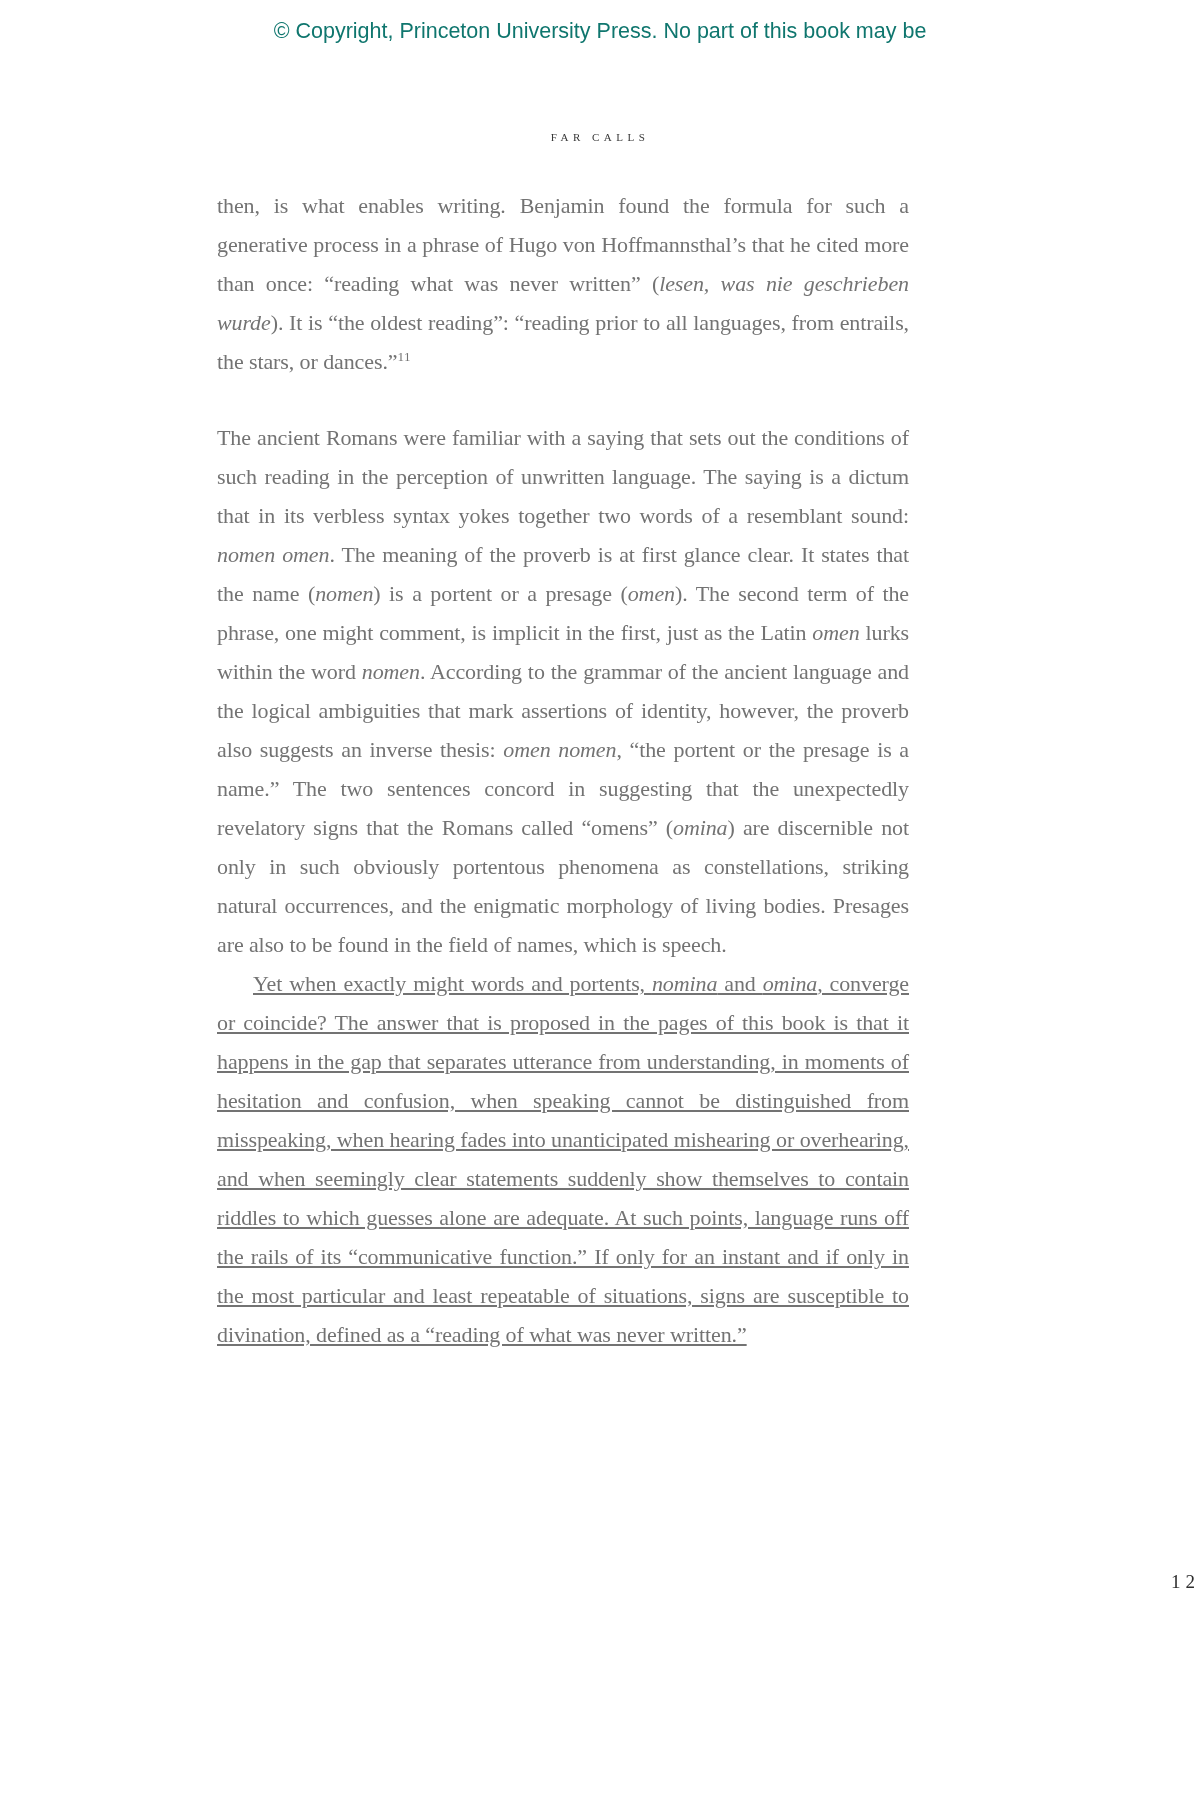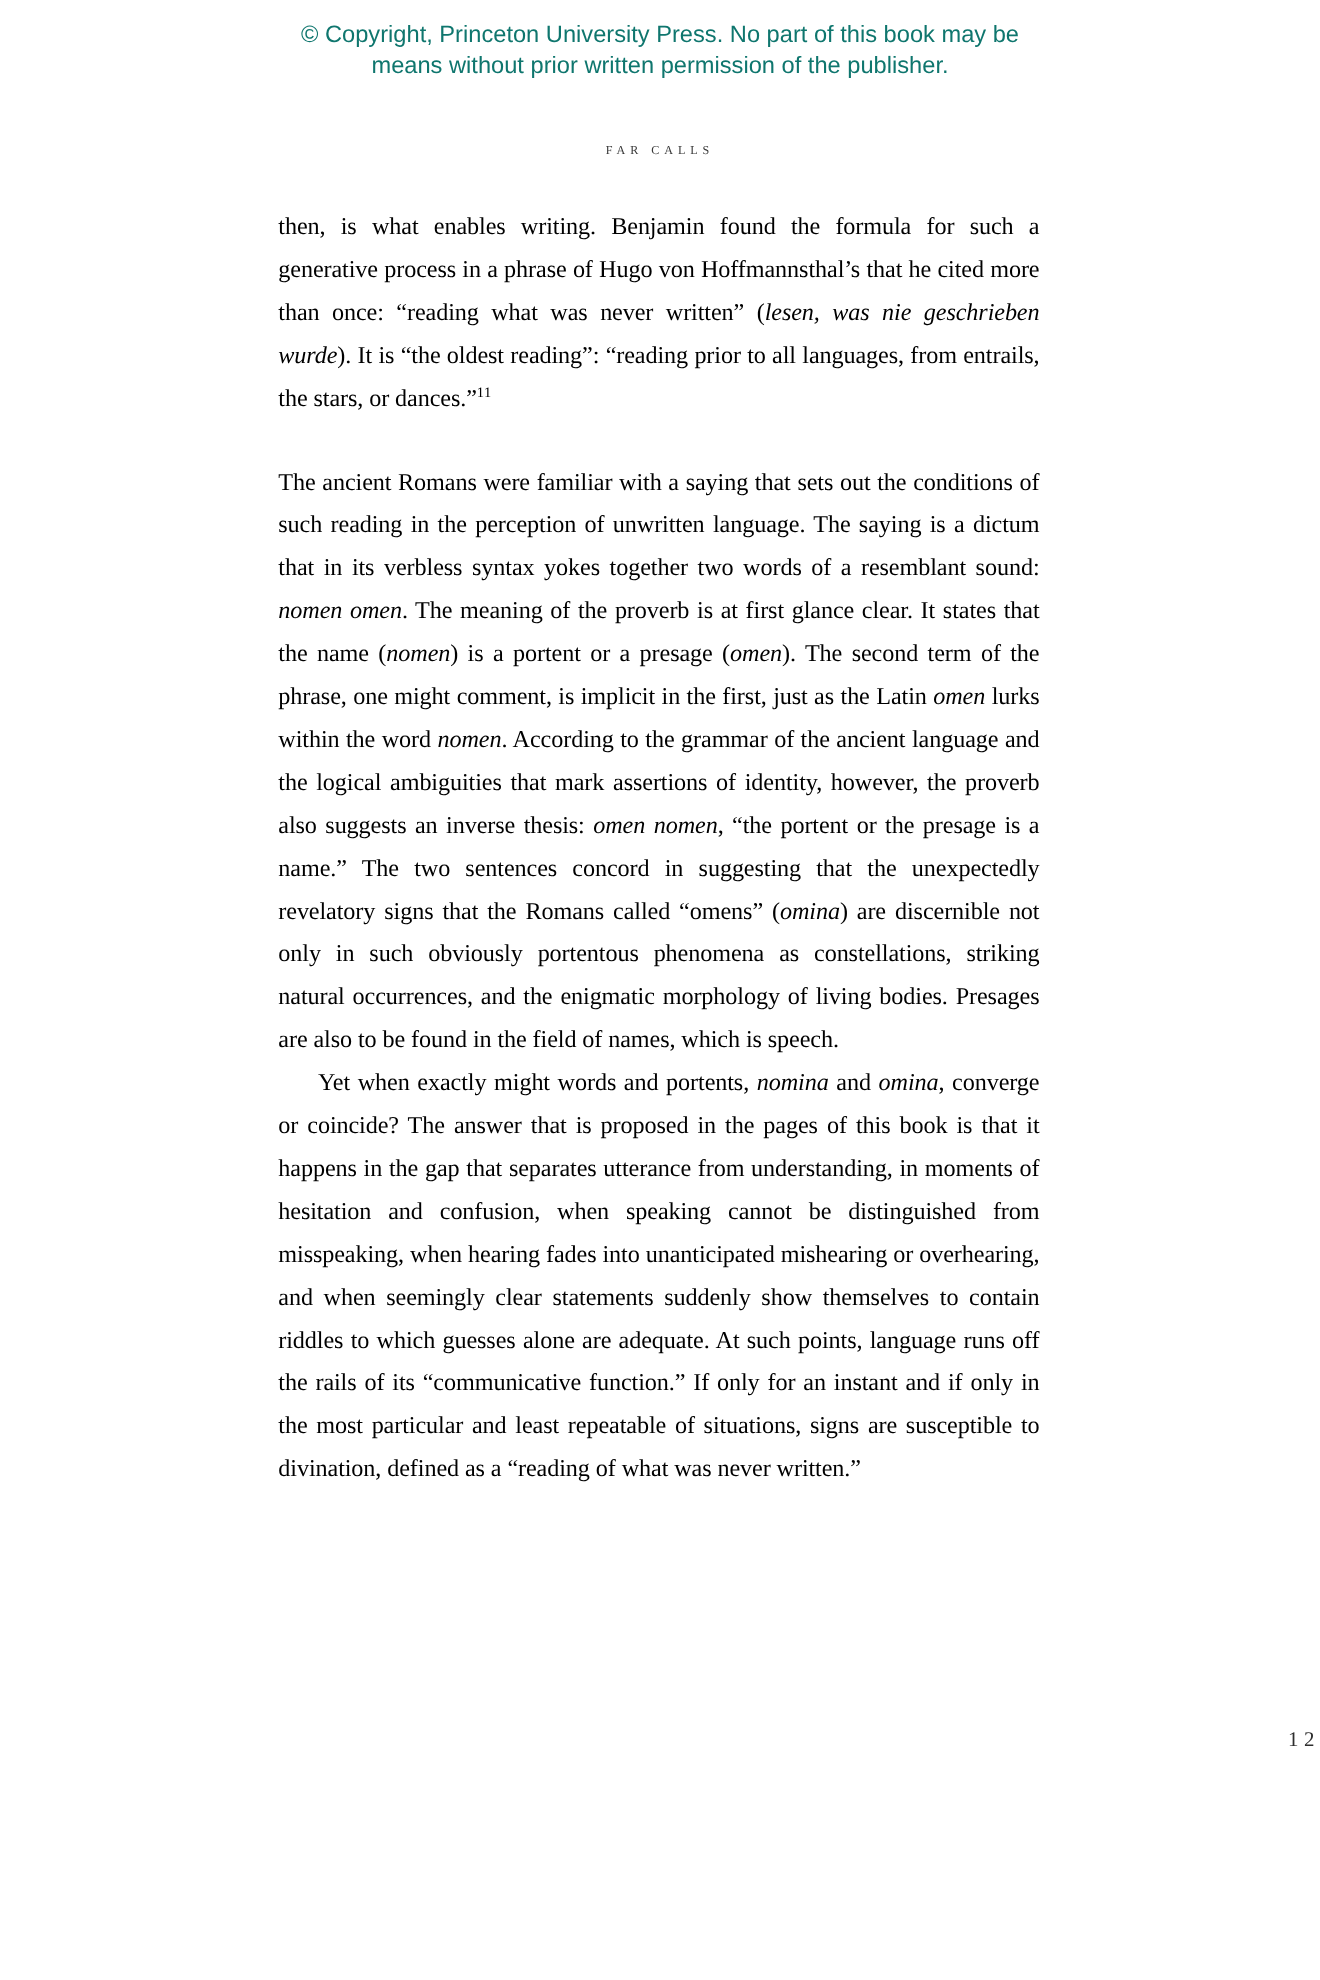--- a/index.html
+++ b/index.html
@@ -34,27 +34,26 @@
     color: #383838;
   }
   .body-text {
     position: absolute;
     top: 186px;
     left: 217px;
     width: 692px;
     font-size: 22px;
     line-height: 39px;
     letter-spacing: -0.1px;
-    color: #000000;
+    color: #737373;
     text-align: justify;
-    margin-left: 36px;
   }
   .body-text p.para { margin: 0; padding: 0; }
   .body-text p.para.spaced { margin-top: 37px; }
-  .body-text p.para.indent { text-indent: 36px; }
+  .body-text p.para.indent { text-indent: 36px; text-decoration: underline; }
   .body-text em { font-style: italic; }
   .body-text sup {
     font-size: 0.6em;
     line-height: 0;
     vertical-align: super;
     letter-spacing: 0.5px;
   }
   .page-number {
     position: absolute;
     top: 1571px;
@@ -77,21 +76,20 @@
     color: #000000;
   }
 </style>
 </head>
 <body>
 
 <div class="page">
 
   <div class="copyright">
     <div>© Copyright, Princeton University Press. No part of this book may be</div>
-    <div>means without prior written permission of the publisher.</div>
   </div>
 
   <div class="running-head">FAR CALLS</div>
 
   <div class="body-text">
       <p class="para"><span>then, is what enables writing. Benjamin found the formula for such a generative process in a phrase of Hugo von Hoffmannsthal’s that he cited more than once: “reading what was never written” (</span><em>lesen, was nie geschrieben wurde</em><span>). It is “the oldest reading”: “reading prior to all languages, from entrails, the stars, or dances.”</span><sup>11</sup></p>
       <p class="para spaced"><span>The ancient Romans were familiar with a saying that sets out the conditions of such reading in the perception of unwritten language. The saying is a dictum that in its verbless syntax yokes together two words of a resemblant sound: </span><em>nomen omen</em><span>. The meaning of the proverb is at first glance clear. It states that the name (</span><em>nomen</em><span>) is a portent or a presage (</span><em>omen</em><span>). The second term of the phrase, one might comment, is implicit in the first, just as the Latin </span><em>omen</em><span> lurks within the word </span><em>nomen</em><span>. According to the grammar of the ancient language and the logical ambiguities that mark assertions of identity, however, the proverb also suggests an inverse thesis: </span><em>omen nomen</em><span>, “the portent or the presage is a name.” The two sentences concord in suggesting that the unexpectedly revelatory signs that the Romans called “omens” (</span><em>omina</em><span>) are discernible not only in such obviously portentous phenomena as constellations, striking natural occurrences, and the enigmatic morphology of living bodies. Presages are also to be found in the field of names, which is speech.</span></p>
       <p class="para indent"><span>Yet when exactly might words and portents, </span><em>nomina</em><span> and </span><em>omina</em><span>, converge or coincide? The answer that is proposed in the pages of this book is that it happens in the gap that separates utterance from understanding, in moments of hesitation and confusion, when speaking cannot be distinguished from misspeaking, when hearing fades into unanticipated mishearing or overhearing, and when seemingly clear statements suddenly show themselves to contain riddles to which guesses alone are adequate. At such points, language runs off the rails of its “communicative function.” If only for an instant and if only in the most particular and least repeatable of situations, signs are susceptible to divination, defined as a “reading of what was never written.”</span></p>
     </div>
 

